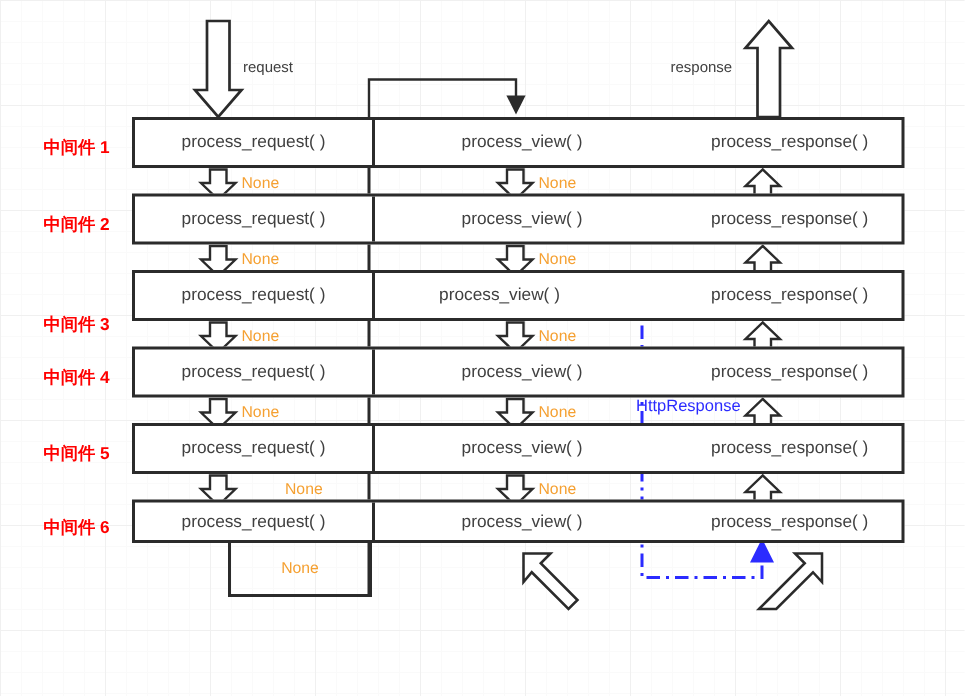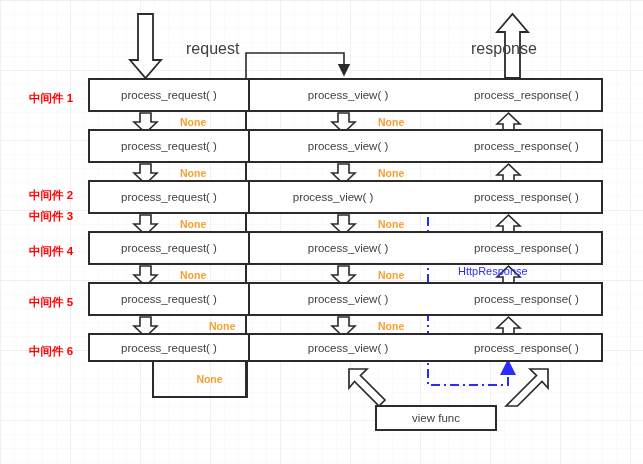--- a/index.html
+++ b/index.html
@@ -47,28 +47,27 @@
   .mw-label{
     position:absolute;
     left:18px;width:66px;
     text-align:center;
     color:#ff0000;font-weight:bold;font-size:11.5px;
     white-space:nowrap;
   }
   
   .none-lab{
     position:absolute;
-    color:#f5a031;font-size:10.5px;font-weight:bold;
+    color:#f5a031;font-size:10.5px;font-weight:normal;
     white-space:nowrap;
-    margin-left:19px;
   }
   
   .thin-lab{
     position:absolute;
-    color:#404040;font-size:16px;white-space:nowrap;margin-left:24px;
+    color:#404040;font-size:10px;white-space:nowrap;
   }
   .blue-lab{
     position:absolute;
     color:#2b2bff;font-size:11px;white-space:nowrap;
   }
   
   .none-box{
     position:absolute;
     border:2px solid #2b2b2b;
     border-top:none;
@@ -179,21 +178,21 @@
   </svg>
 
   <div class="mw-label" style="top:91px;">中间件 1</div>
   <div class="mw-row" style="top:78px;height:34px;">
     <div class="mw-cell cell-req">process_request( )</div>
     <div class="cell-div"></div>
     <div class="mw-cell cell-view">process_view( )</div>
     <div class="mw-cell cell-resp">process_response( )</div>
   </div>
 
-  <div class="mw-label" style="top:142px;margin-top:46px;">中间件 2</div>
+  <div class="mw-label" style="top:142px;">中间件 2</div>
   <div class="mw-row" style="top:129px;height:34px;">
     <div class="mw-cell cell-req">process_request( )</div>
     <div class="cell-div"></div>
     <div class="mw-cell cell-view">process_view( )</div>
     <div class="mw-cell cell-resp">process_response( )</div>
   </div>
 
   <div class="mw-label" style="top:193px;margin-top:16px;">中间件 3</div>
   <div class="mw-row" style="top:180px;height:34px;">
     <div class="mw-cell cell-req">process_request( )</div>
@@ -237,23 +236,20 @@
 
   <div class="none-lab" style="left:161px;top:218px;">None</div>
   <div class="none-lab" style="left:359px;top:218px;">None</div>
 
   <div class="none-lab" style="left:161px;top:269px;">None</div>
   <div class="none-lab" style="left:359px;top:269px;">None</div>
 
   <div class="none-lab" style="left:190px;top:320px;">None</div>
   <div class="none-lab" style="left:359px;top:320px;">None</div>
 
-  <div class="blue-lab" style="left:414px;top:265px;padding-left:44px;">HttpResponse</div>
+  <div class="blue-lab" style="left:380px;top:265px;padding-left:44px;">HttpResponse</div>
 
   <div class="none-box" style="left:152px;top:362px;width:96px;height:36px;">
     <span class="none-lab" style="position:static;">None</span>
   </div>
 
-  <div class="vf-box" style="left:375px;top:405px;width:122px;height:26px;">
-    <span>view func</span>
-  </div>
 
 </div>
 
 </body></html>

